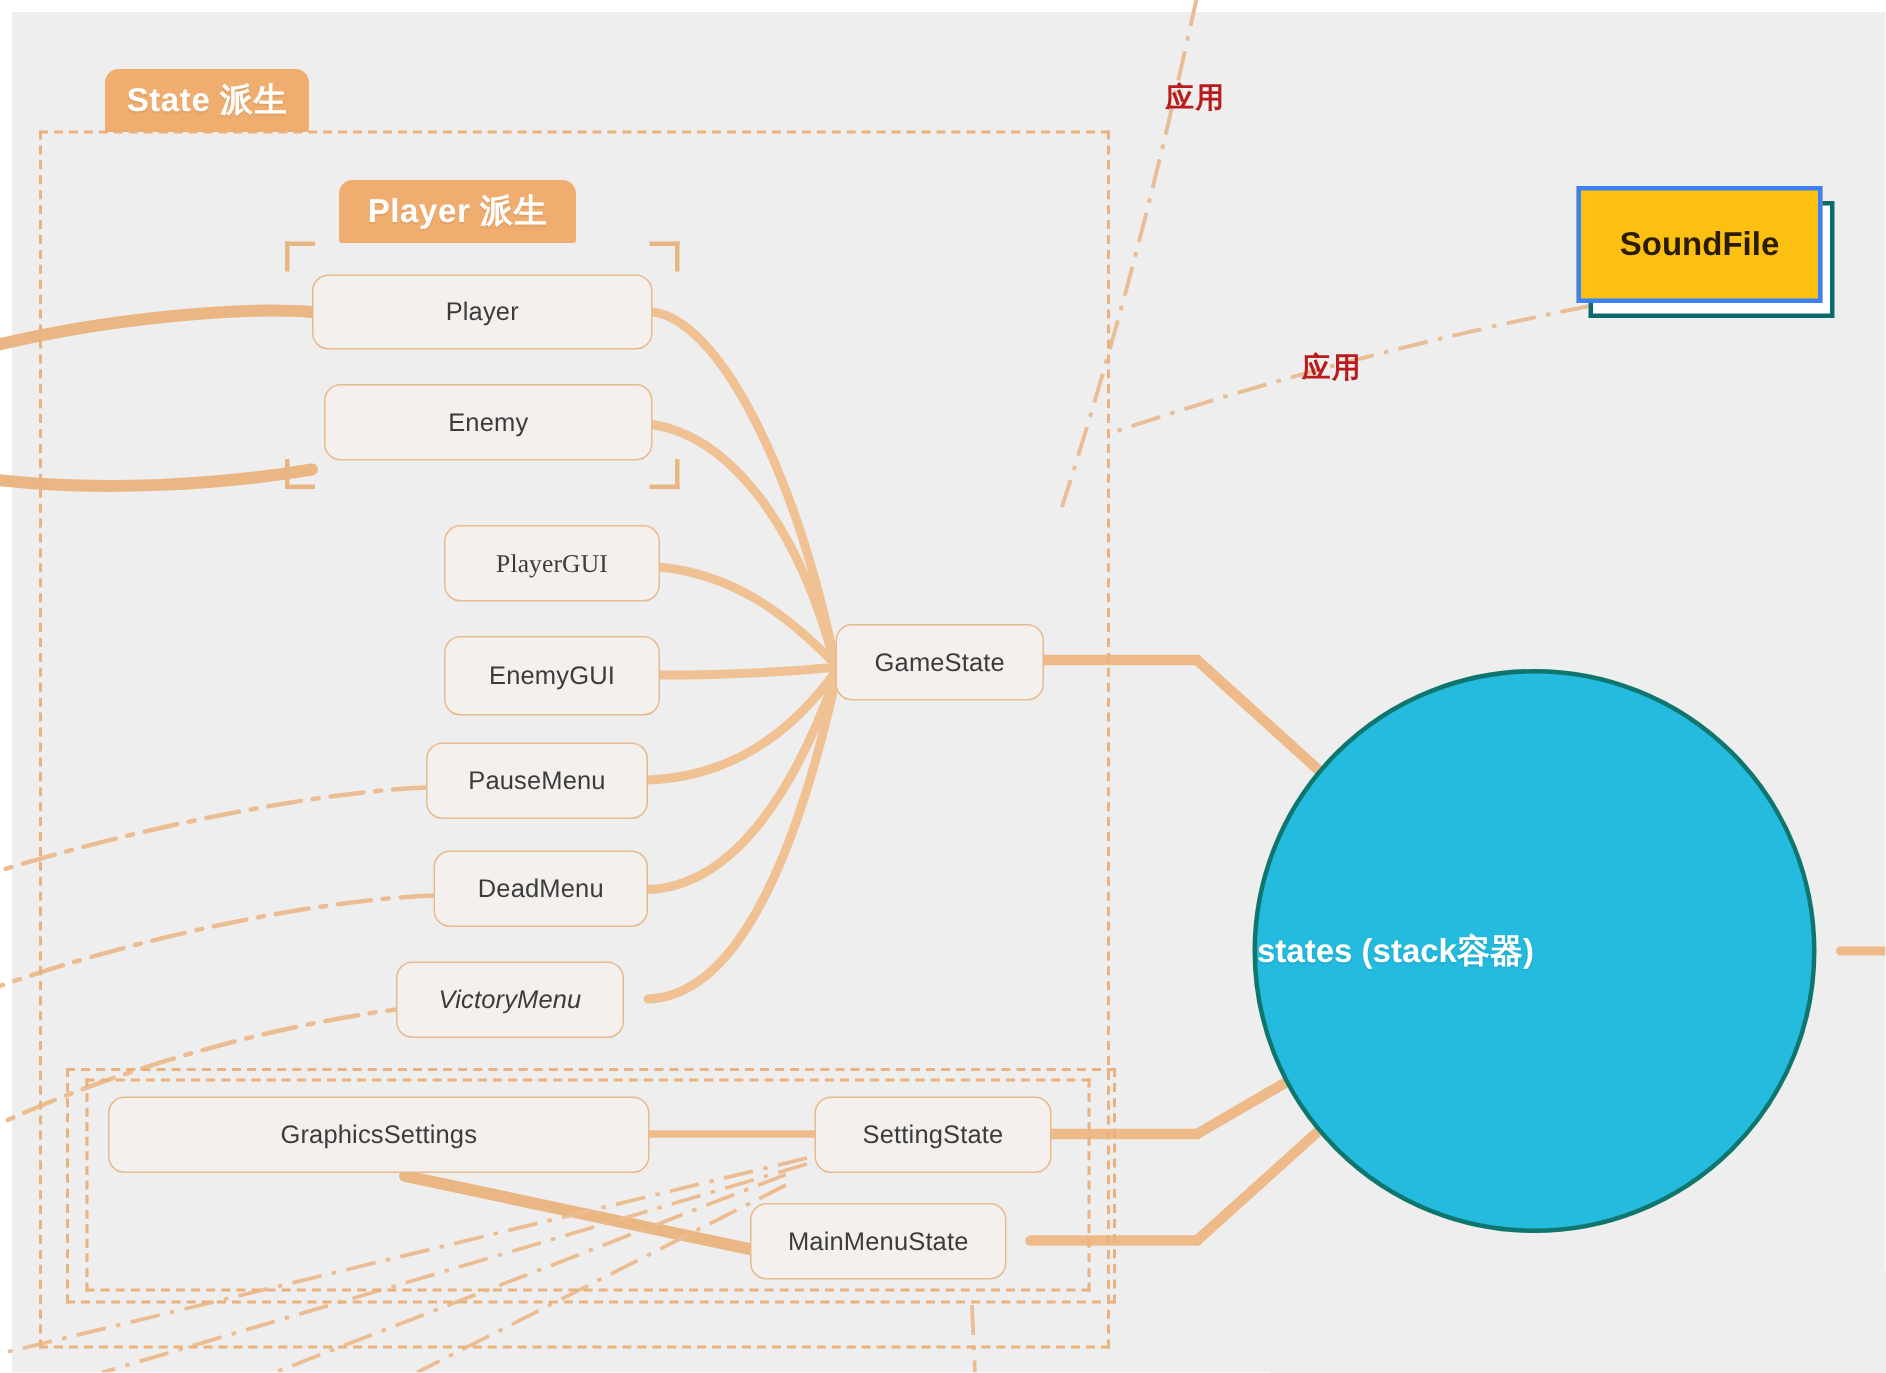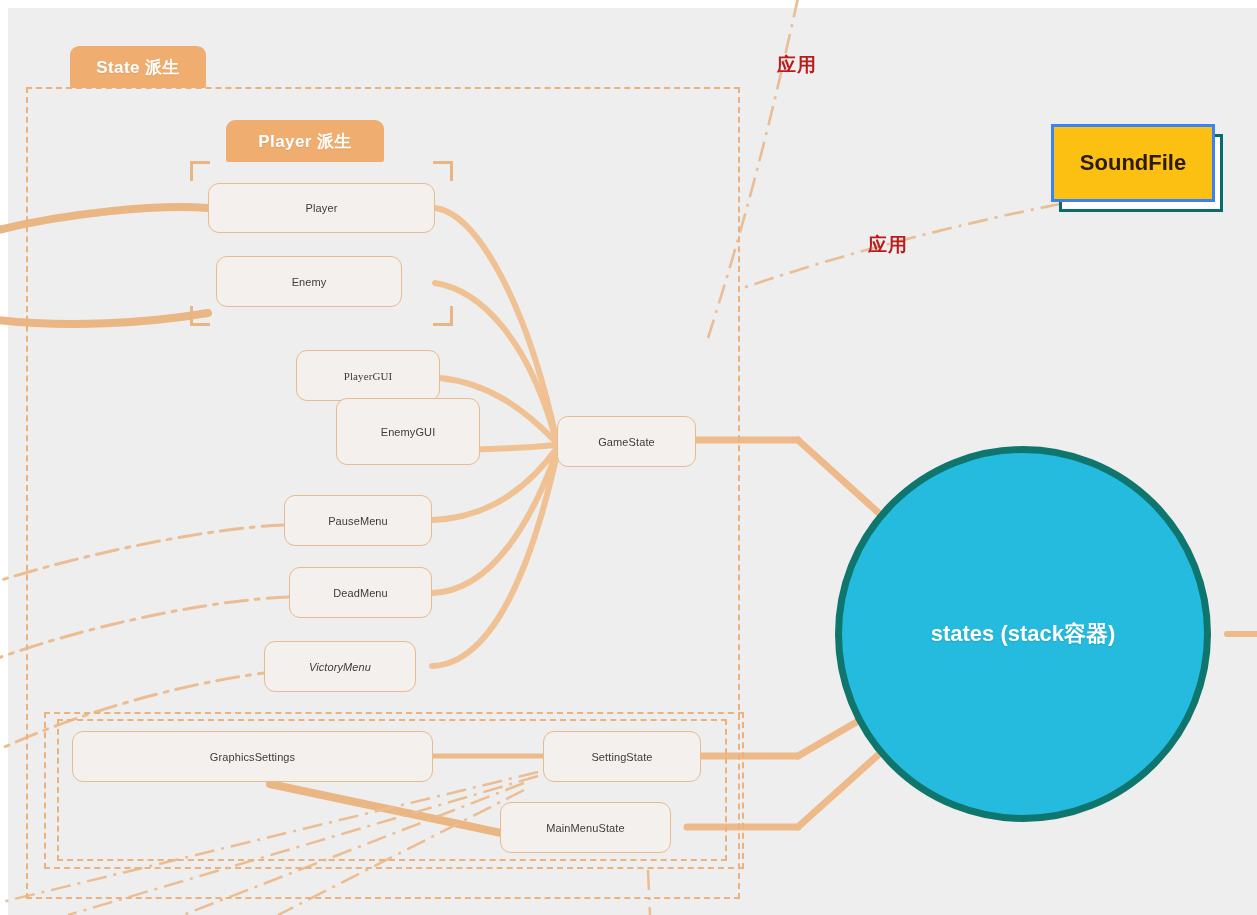--- a/index.html
+++ b/index.html
@@ -33,35 +33,35 @@
     pointer-events: none;
   }
   
   .node {
     position: absolute;
     box-sizing: border-box;
     background: #f4f0ee;
     border: 1.6px solid #e8bb8e;
     border-radius: 11px;
     color: #3c3c3c;
-    font-size: 11px;
+    font-size: 17px;
     display: flex;
     align-items: center;
     justify-content: center;
     white-space: nowrap;
     letter-spacing: .1px;
   }
   
   .chip {
     position: absolute;
     box-sizing: border-box;
     background: #efae70;
     color: #ffffff;
     font-weight: bold;
-    font-size: 17px;
+    font-size: 22px;
     border-radius: 9px 9px 2px 2px;
     display: flex;
     align-items: center;
     justify-content: center;
     white-space: nowrap;
     letter-spacing: .4px;
     text-shadow: 0 1px 1px rgba(150,100,50,.18);
   }
   
   .frame {
@@ -100,27 +100,26 @@
     align-items: center;
     justify-content: center;
     white-space: nowrap;
   }
   
   .circle {
     position: absolute;
     box-sizing: border-box;
     border-radius: 50%;
     background: #24bbdf;
-    border: 7px solid #0f766e;
+    border: 3px solid #0f766e;
     color: #ffffff;
     font-weight: bold;
     font-size: 22px;
     display: flex;
     align-items: center;
-    justify-content: center;
     white-space: nowrap;
     text-shadow: 0 1px 2px rgba(0,0,0,.12);
   }
   
   .edge-label {
     position: absolute;
     color: #b91c1c;
     font-weight: bold;
     font-size: 19px;
     white-space: nowrap;
@@ -199,29 +198,29 @@
     </div>
 
     <div class="chip" style="left:218px; top:112px; width:158px; height:42px;">
       <span>Player 派生</span>
     </div>
 
     <div class="node" style="left:200px; top:175px; width:227px; height:50px;">
       <span>Player</span>
     </div>
 
-    <div class="node" style="left:208px; top:248px; width:186px; height:51px;">
+    <div class="node" style="left:208px; top:248px; width:219px; height:51px;">
       <span>Enemy</span>
     </div>
 
     <div class="node" style="left:288px; top:342px; width:144px; height:51px;font-family:Liberation Serif, serif;">
       <span>PlayerGUI</span>
     </div>
 
-    <div class="node" style="left:288px; top:390px; width:144px; height:67px;margin-left:40px;">
+    <div class="node" style="left:288px; top:416px; width:144px; height:53px;">
       <span>EnemyGUI</span>
     </div>
 
     <div class="node" style="left:276px; top:487px; width:148px; height:51px;">
       <span>PauseMenu</span>
     </div>
 
     <div class="node" style="left:281px; top:559px; width:143px; height:51px;">
       <span>DeadMenu</span>
     </div>

